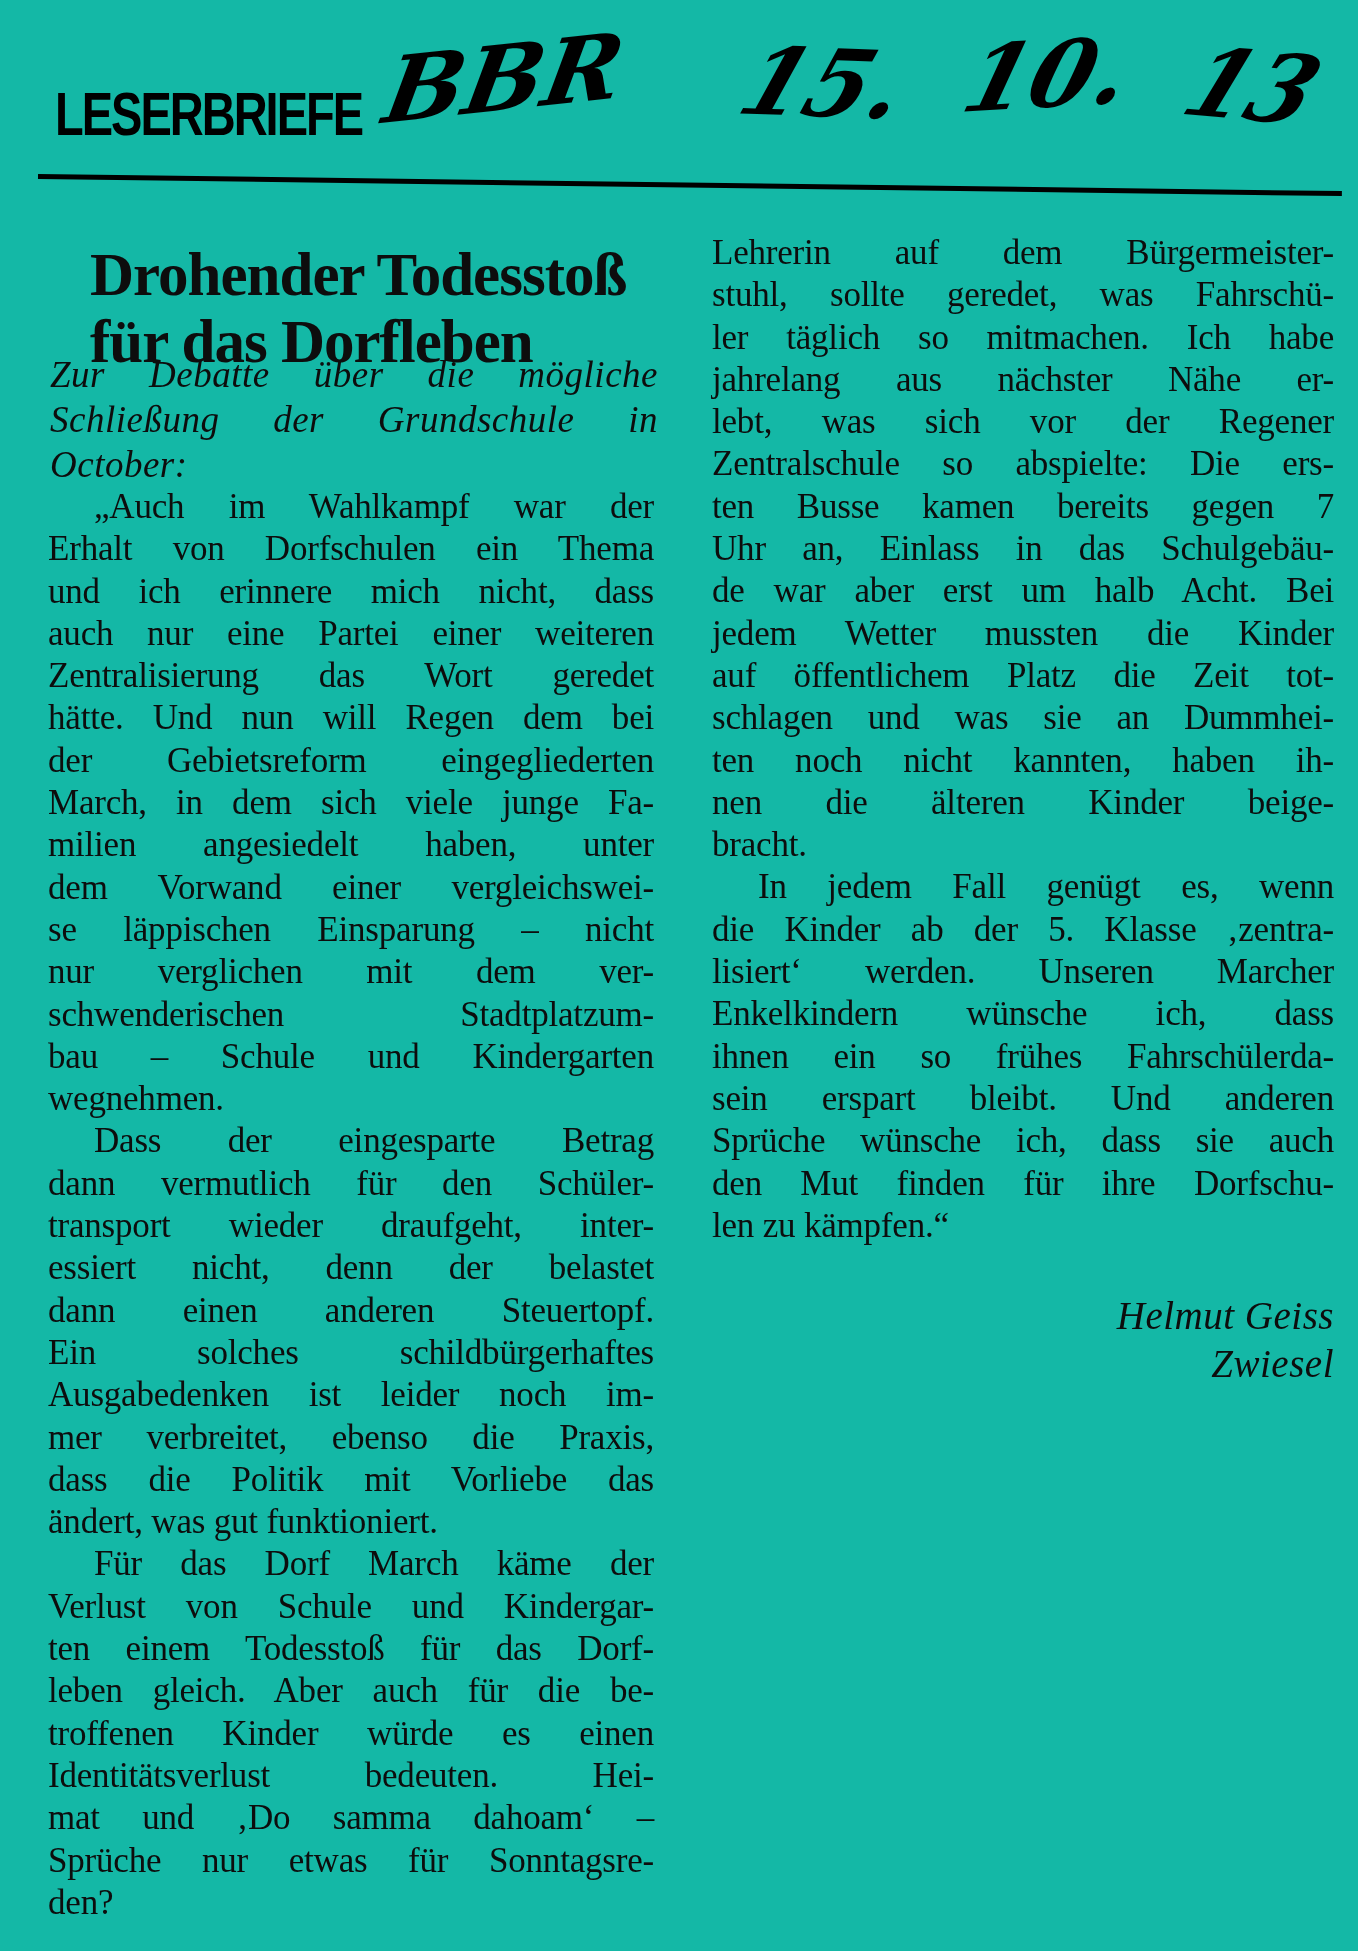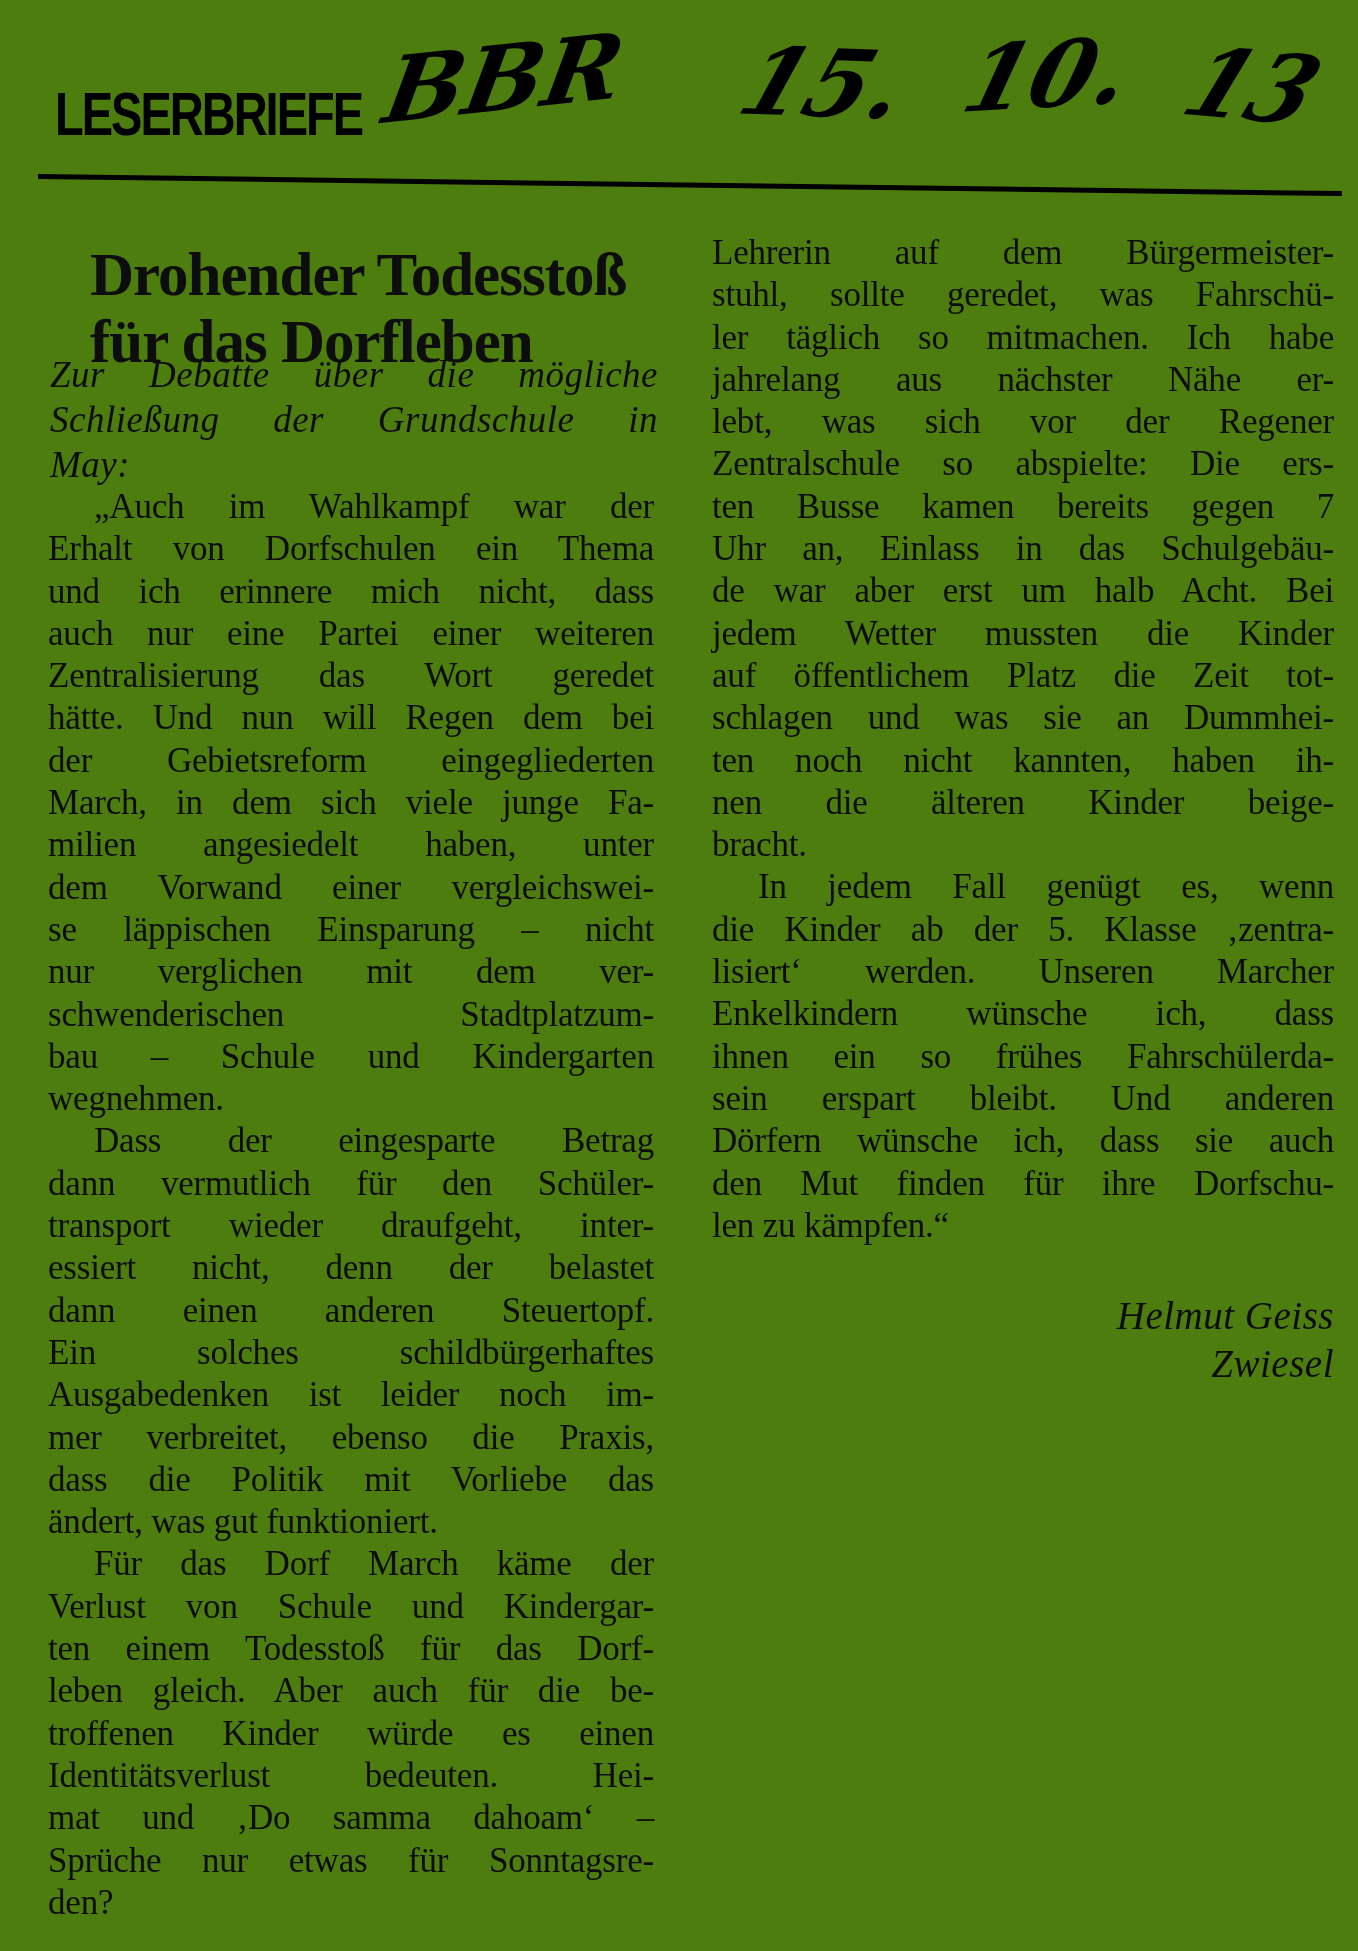--- a/index.html
+++ b/index.html
@@ -1,17 +1,17 @@
 <!DOCTYPE html>
 <html lang="de"><head>
 <meta charset="utf-8">
 <style>
   html,body{margin:0;padding:0;background:#e8e8e8;}
   .page{
-    position:relative;width:1358px;height:1951px;background:#4d7c0f;
+    position:relative;width:1358px;height:1951px;background:#14b8a6;
     font-family:"Liberation Serif",serif;color:#0d0d0d;overflow:hidden;
     margin:0 auto;
   }
   
   .section-label{
     position:absolute;left:55px;top:84px;
     font-family:"Liberation Sans",sans-serif;font-weight:bold;
     font-size:47px;letter-spacing:-2px;line-height:1;
     transform:scaleY(1.28);transform-origin:left top;color:#000;
   }
@@ -73,21 +73,21 @@
   <div class="rule"></div>
 
   <h1 class="headline">
     <div>Drohender Todesstoß</div>
     <div>für das Dorfleben</div>
   </h1>
 
   <div class="subhead">
     <div class="jline">Zur Debatte über die mögliche</div>
     <div class="jline">Schließung der Grundschule in</div>
-    <div class="lline">May:</div>
+    <div class="lline">October:</div>
   </div>
 
   <section class="col col-1">
       <div class="line first">„Auch im Wahlkampf war der</div>
       <div class="line">Erhalt von Dorfschulen ein Thema</div>
       <div class="line">und ich erinnere mich nicht, dass</div>
       <div class="line">auch nur eine Partei einer weiteren</div>
       <div class="line">Zentralisierung das Wort geredet</div>
       <div class="line">hätte. Und nun will Regen dem bei</div>
       <div class="line">der Gebietsreform eingegliederten</div>
@@ -134,21 +134,21 @@
       <div class="line">schlagen und was sie an Dummhei-</div>
       <div class="line">ten noch nicht kannten, haben ih-</div>
       <div class="line">nen die älteren Kinder beige-</div>
       <div class="line last">bracht.</div>
       <div class="line first">In jedem Fall genügt es, wenn</div>
       <div class="line">die Kinder ab der 5. Klasse ‚zentra-</div>
       <div class="line">lisiert‘ werden. Unseren Marcher</div>
       <div class="line">Enkelkindern wünsche ich, dass</div>
       <div class="line">ihnen ein so frühes Fahrschülerda-</div>
       <div class="line">sein erspart bleibt. Und anderen</div>
-      <div class="line">Dörfern wünsche ich, dass sie auch</div>
+      <div class="line">Sprüche wünsche ich, dass sie auch</div>
       <div class="line">den Mut finden für ihre Dorfschu-</div>
       <div class="line last">len zu kämpfen.“</div>
     </section>
 
   <div class="signature">
     <div>Helmut Geiss</div>
     <div>Zwiesel</div>
   </div>
 
 </div>

